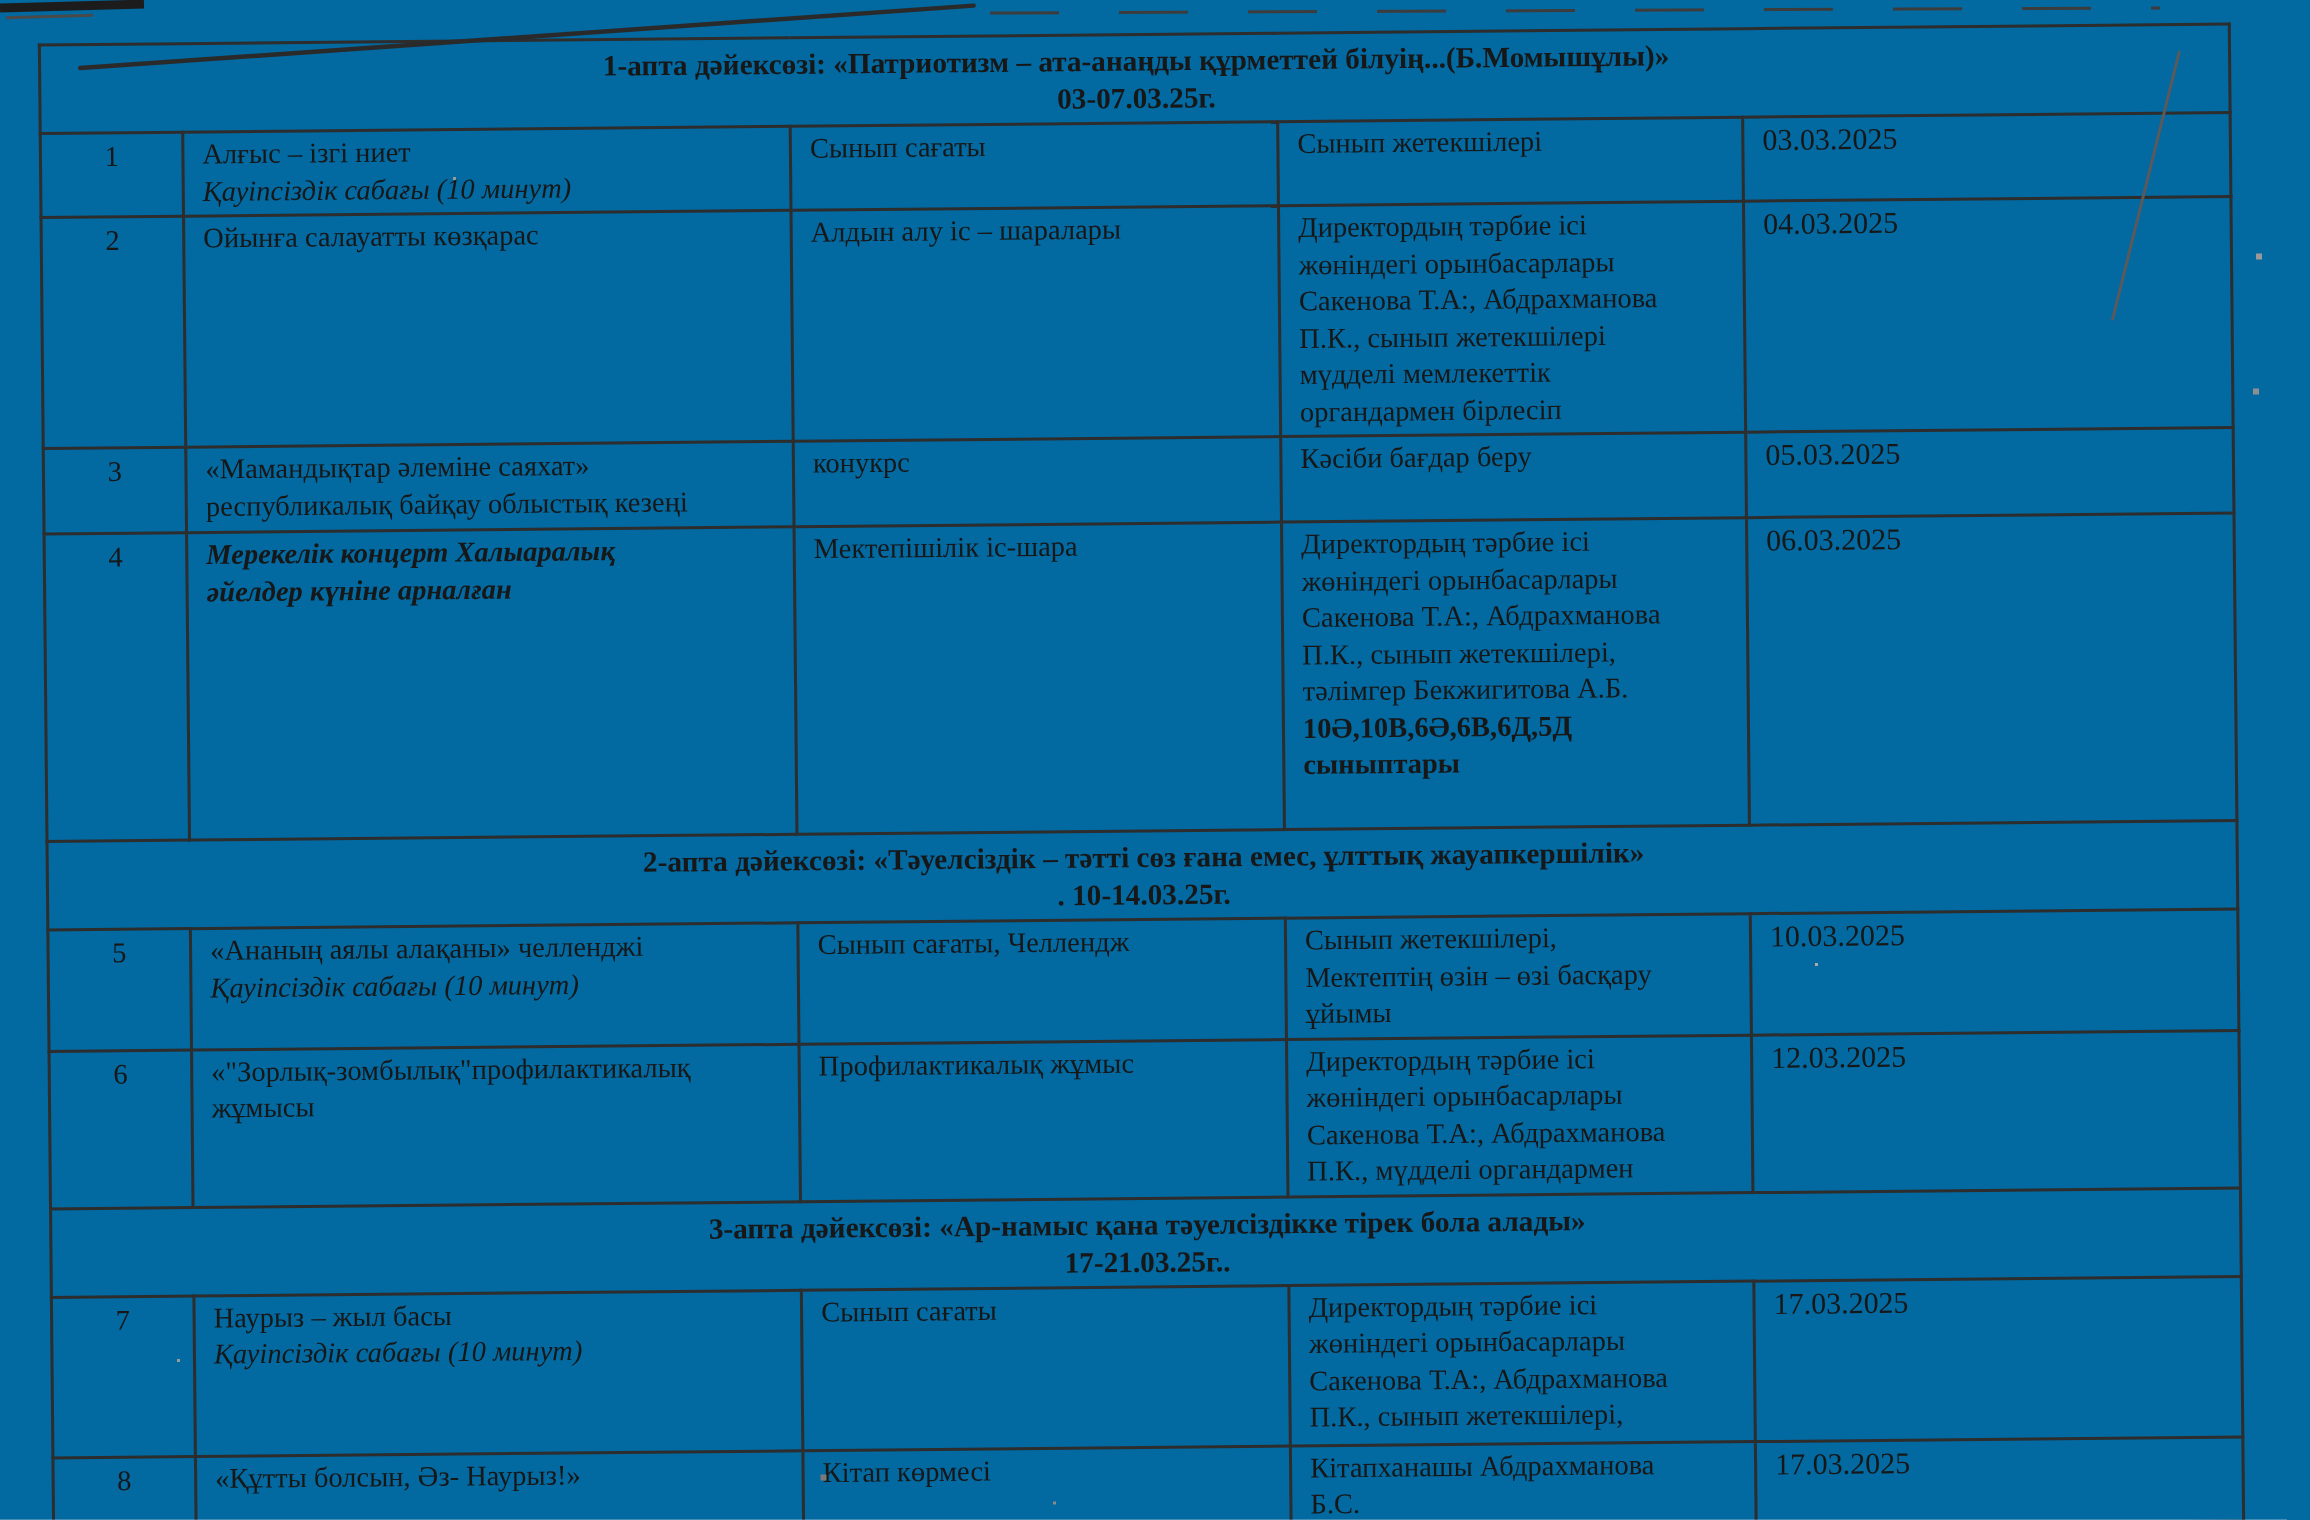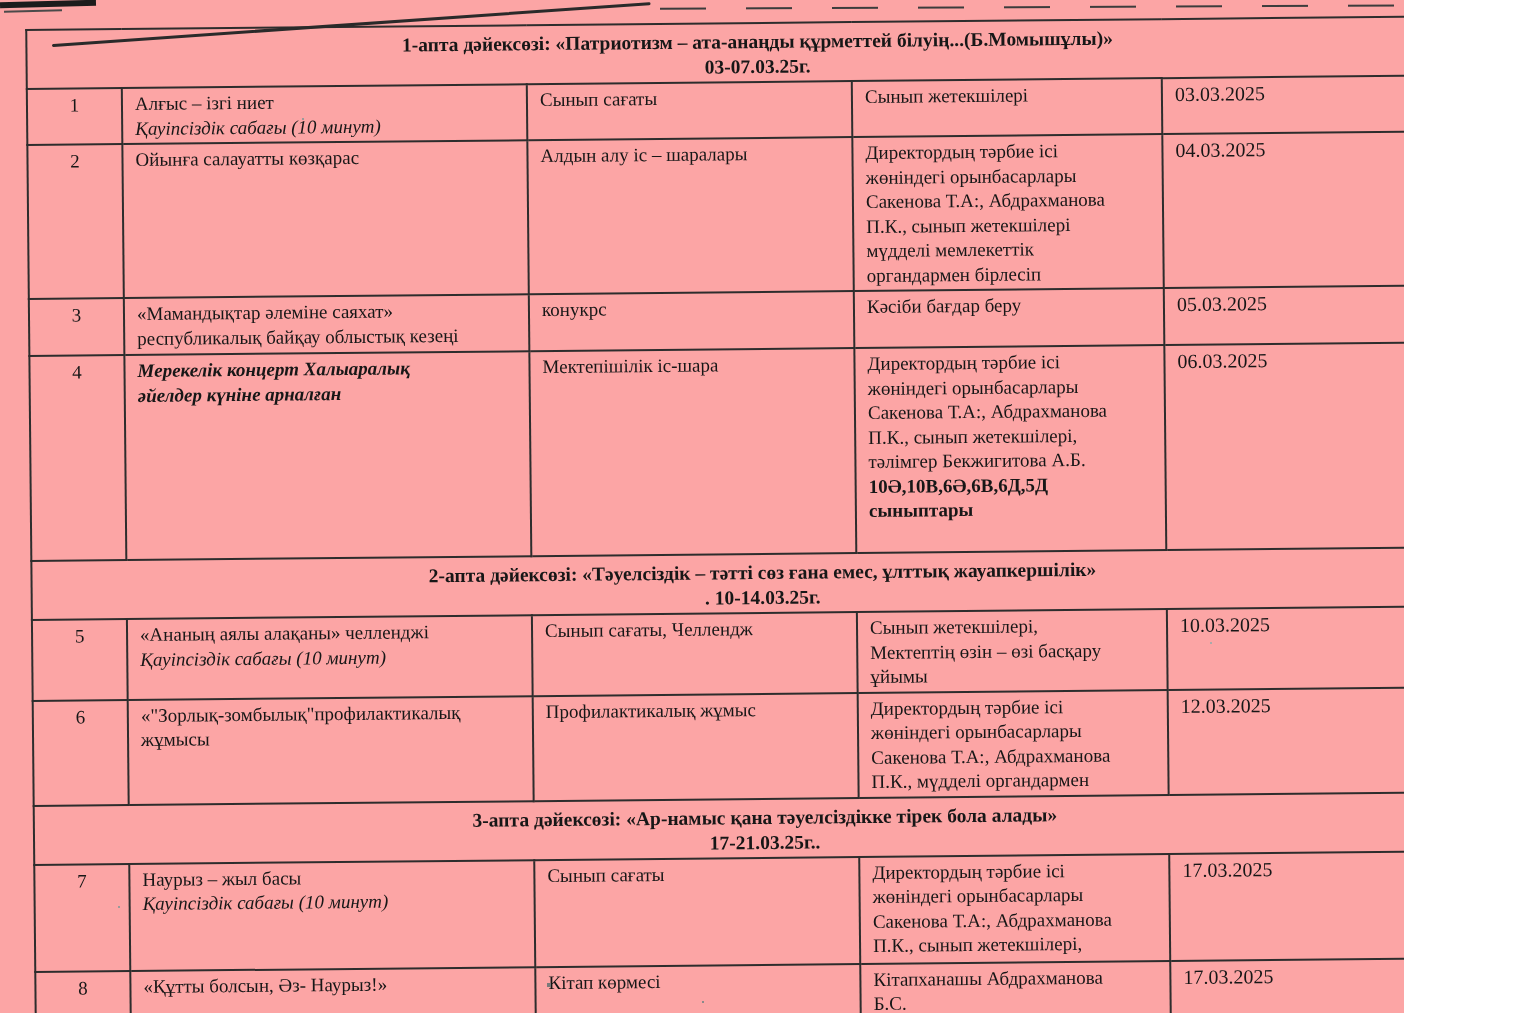--- a/index.html
+++ b/index.html
@@ -1,19 +1,19 @@
 <!DOCTYPE html>
 <html><head>
 <meta charset="utf-8">
 <style>
   html,body{margin:0;padding:0;}
   body{background:#ffffff;}
   .page{
-    position:relative;width:1404px;height:1013px;overflow:hidden;
-    background:#fca5a5;
+    position:relative;width:1540px;height:1013px;overflow:hidden;
+    background:#0369a1;
     font-family:"Liberation Serif","DejaVu Serif",serif;
     color:#171717;
   }
   .table-wrap{
     position:absolute;left:30px;top:22px;width:1460px;
     transform:rotate(-0.55deg);
     transform-origin:50% 50%;
   }
   table{border-collapse:collapse;width:1460px;table-layout:fixed;}
   td{

